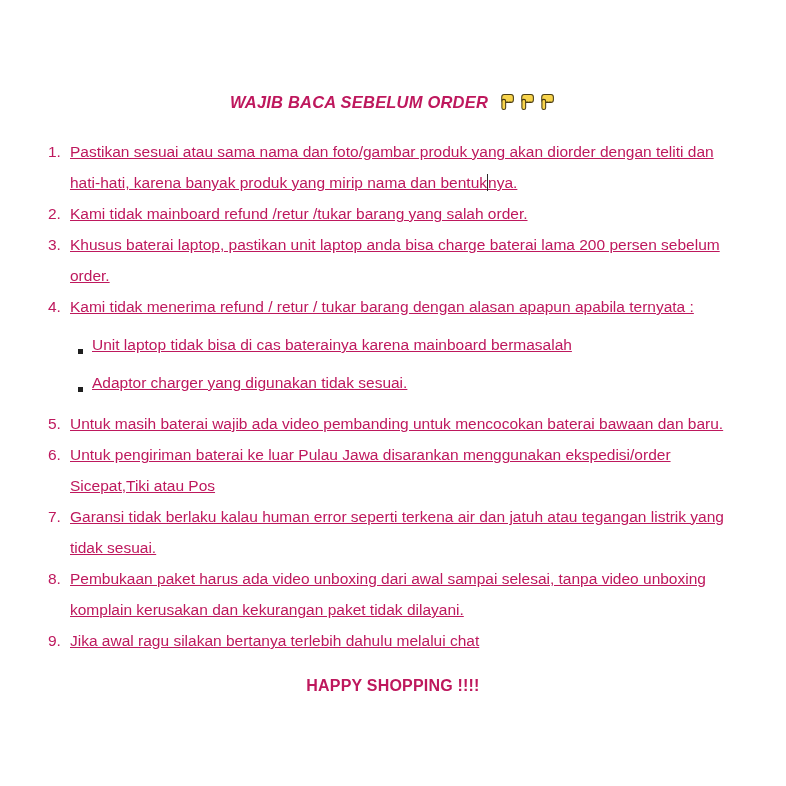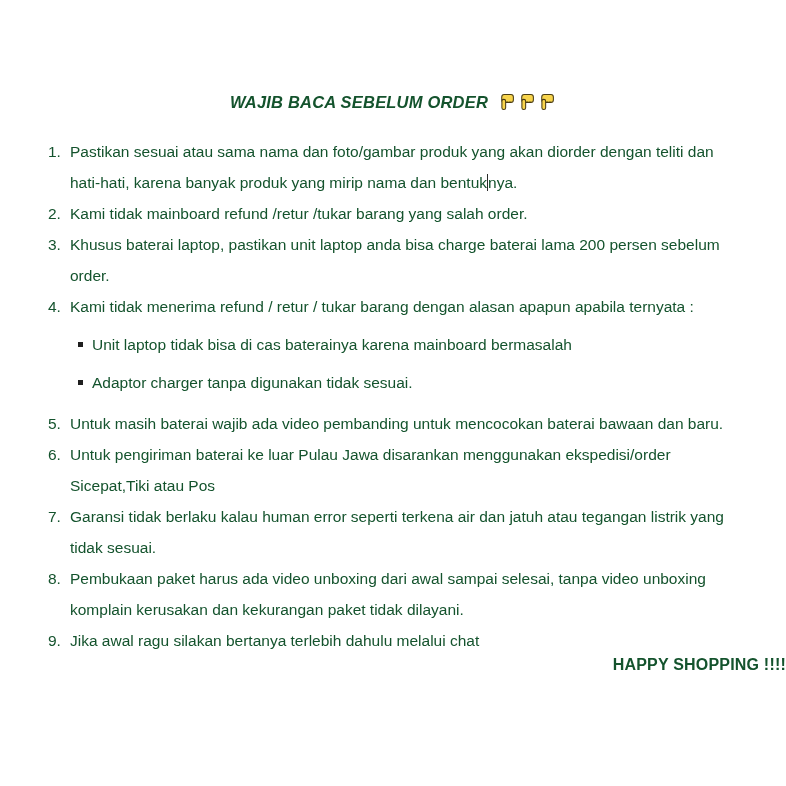--- a/index.html
+++ b/index.html
@@ -3,21 +3,21 @@
 <meta charset="utf-8">
 <style>
   * { margin: 0; padding: 0; box-sizing: border-box; }
   html, body { background: #ffffff; }
   .page {
     position: relative;
     width: 786px;
     height: 786px;
     background: #ffffff;
     font-family: "Liberation Sans", sans-serif;
-    color: #14532d;
+    color: #be185d;
     overflow: hidden;
   }
   .doc-header {
     padding-top: 92px;
     text-align: center;
   }
   .doc-title {
     font-size: 16.5px;
     font-weight: bold;
     font-style: italic;
@@ -47,46 +47,48 @@
     font-size: 15.5px;
     line-height: 31px;
   }
   .num {
     flex: 0 0 22px;
     text-align: left;
   }
   .txt {
     flex: 1 1 auto;
     max-width: 668px;
+    text-decoration: underline;
   }
   .caret {
     display: inline-block;
     width: 1px;
     height: 17px;
     background: #2a2a2a;
     vertical-align: -3px;
   }
   .sub-list {
     margin: 4px 0 10px 8px;
   }
   .sub-item {
     display: flex;
-    align-items: flex-start;
+    align-items: center;
     line-height: 31px;
     margin-top: 7px;
   }
   .bullet {
     flex: 0 0 auto;
     width: 5px;
     height: 5px;
     background: #1f1f1f;
     margin: 13px 9px 0 0;
   }
   .doc-footer {
-    text-align: right;
+    margin-top: 21px;
+    text-align: center;
     font-size: 16px;
     font-weight: bold;
     letter-spacing: 0.2px;
   }
 </style>
 </head>
 <body>
 
 <div class="page">
 
@@ -124,21 +126,21 @@
       </div>
       <div class="item">
         <span class="num">4.</span>
         <div class="txt">Kami tidak menerima refund / retur / tukar barang dengan alasan apapun apabila ternyata :<div class="sub-list">
             <div class="sub-item">
               <span class="bullet"></span>
               <span>Unit laptop tidak bisa di cas baterainya karena mainboard bermasalah</span>
             </div>
             <div class="sub-item">
               <span class="bullet"></span>
-              <span>Adaptor charger tanpa digunakan tidak sesuai.</span>
+              <span>Adaptor charger yang digunakan tidak sesuai.</span>
             </div>
           </div></div>
       </div>
       <div class="item">
         <span class="num">5.</span>
         <div class="txt">Untuk masih baterai wajib ada video pembanding untuk mencocokan baterai bawaan dan baru.</div>
       </div>
       <div class="item">
         <span class="num">6.</span>
         <div class="txt">Untuk pengiriman baterai ke luar Pulau Jawa disarankan menggunakan ekspedisi/order Sicepat,Tiki atau Pos</div>

